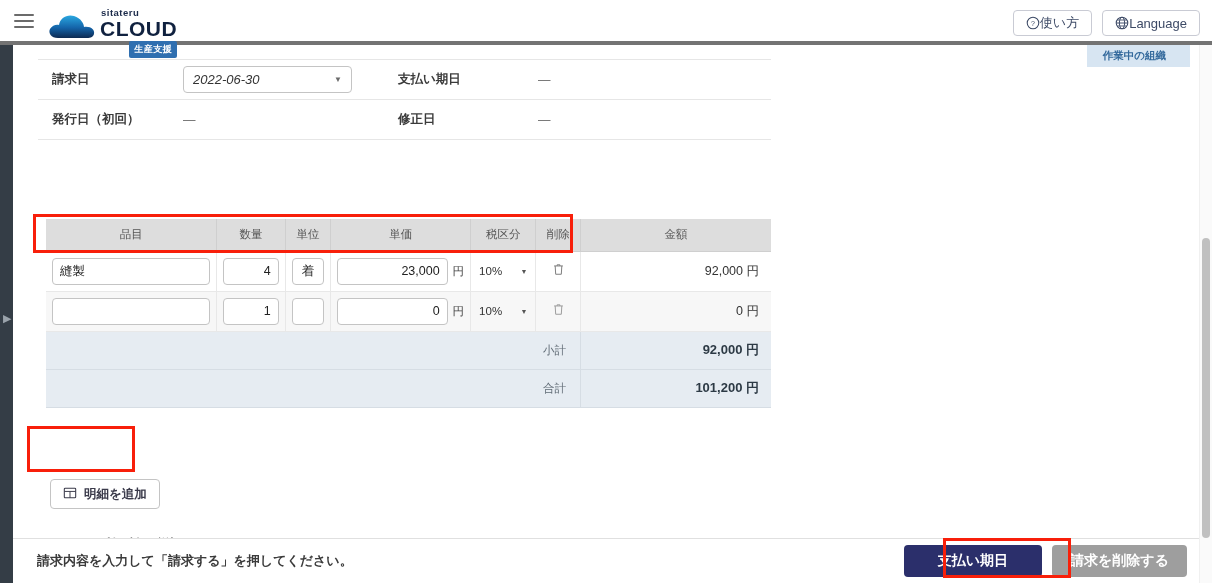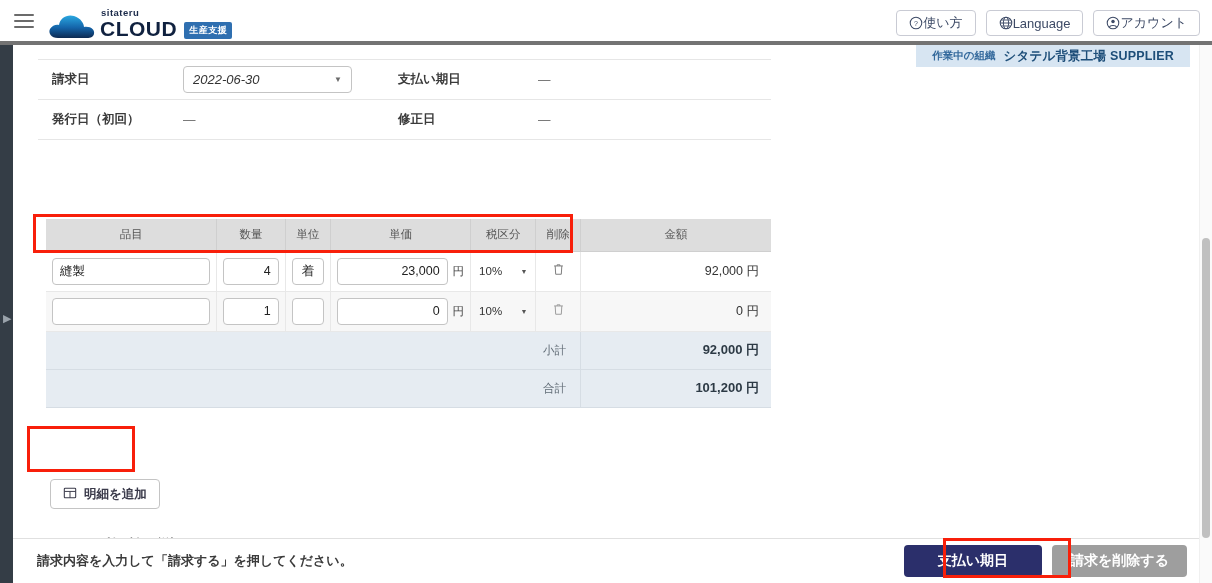--- a/index.html
+++ b/index.html
@@ -33,21 +33,21 @@
     display: flex; align-items: flex-end; height: 38px;
   }
   .cloud-mark {
     width: 48px; height: 30px; position: relative; margin-right: 4px;
   }
   .logo-text-block { position: relative; height: 34px; }
   .logo-sitateru {
     font-size: 9.5px; letter-spacing: .5px; color: #1b2a4a; line-height: 10px;
     margin-left: 1px; font-weight: 700;
   }
-  .logo-cloud-row { display: flex; align-items: center; }
+  .logo-cloud-row { display: flex; align-items: flex-end; flex-direction: column; }
   .logo-cloud {
     font-size: 21px; font-weight: 700; letter-spacing: .5px;
     color: #10213f; line-height: 22px;
   }
   .logo-badge {
     background: #2f6fb0; color: #fff; font-size: 9px; font-weight: 700;
     padding: 2px 5px 2px 5px; border-radius: 2px; margin-left: 7px;
     letter-spacing: .5px; position: relative; top: 1px;
   }
   .hdr-btns {
@@ -288,36 +288,25 @@
           <svg width="14" height="14" viewBox="0 0 16 16">
               <circle cx="8" cy="8" r="6.6" fill="none" stroke="#3d4a66" stroke-width="1.2"></circle>
               <ellipse cx="8" cy="8" rx="3" ry="6.6" fill="none" stroke="#3d4a66" stroke-width="1.1"></ellipse>
               <line x1="1.5" y1="8" x2="14.5" y2="8" stroke="#3d4a66" stroke-width="1.1"></line>
               <line x1="2.6" y1="4.6" x2="13.4" y2="4.6" stroke="#3d4a66" stroke-width="1"></line>
               <line x1="2.6" y1="11.4" x2="13.4" y2="11.4" stroke="#3d4a66" stroke-width="1"></line>
             </svg>
         </span>
         <span>Language</span>
       </div>
-      <div class="hdr-btn">
-        <span class="ic">
-          <svg width="14" height="14" viewBox="0 0 16 16">
-              <circle cx="8" cy="8" r="6.6" fill="none" stroke="#3d4a66" stroke-width="1.2"></circle>
-              <circle cx="8" cy="6.3" r="2" fill="#3d4a66"></circle>
-              <path d="M3.9 13 C4.6 10.2 11.4 10.2 12.1 13" fill="none" stroke="#3d4a66" stroke-width="1.2"></path>
-            </svg>
-        </span>
-        <span>アカウント</span>
-      </div>
     </div>
   </div>
 
   <div class="org-banner">
     <span class="org-label">作業中の組織</span>
-    <span class="org-name">シタテル背景工場 SUPPLIER</span>
   </div>
 
   <div class="left-rail">
     <div class="rail-chevron">▶</div>
   </div>
 
   <div class="scroll-track">
     <div class="scroll-thumb"></div>
   </div>
 

